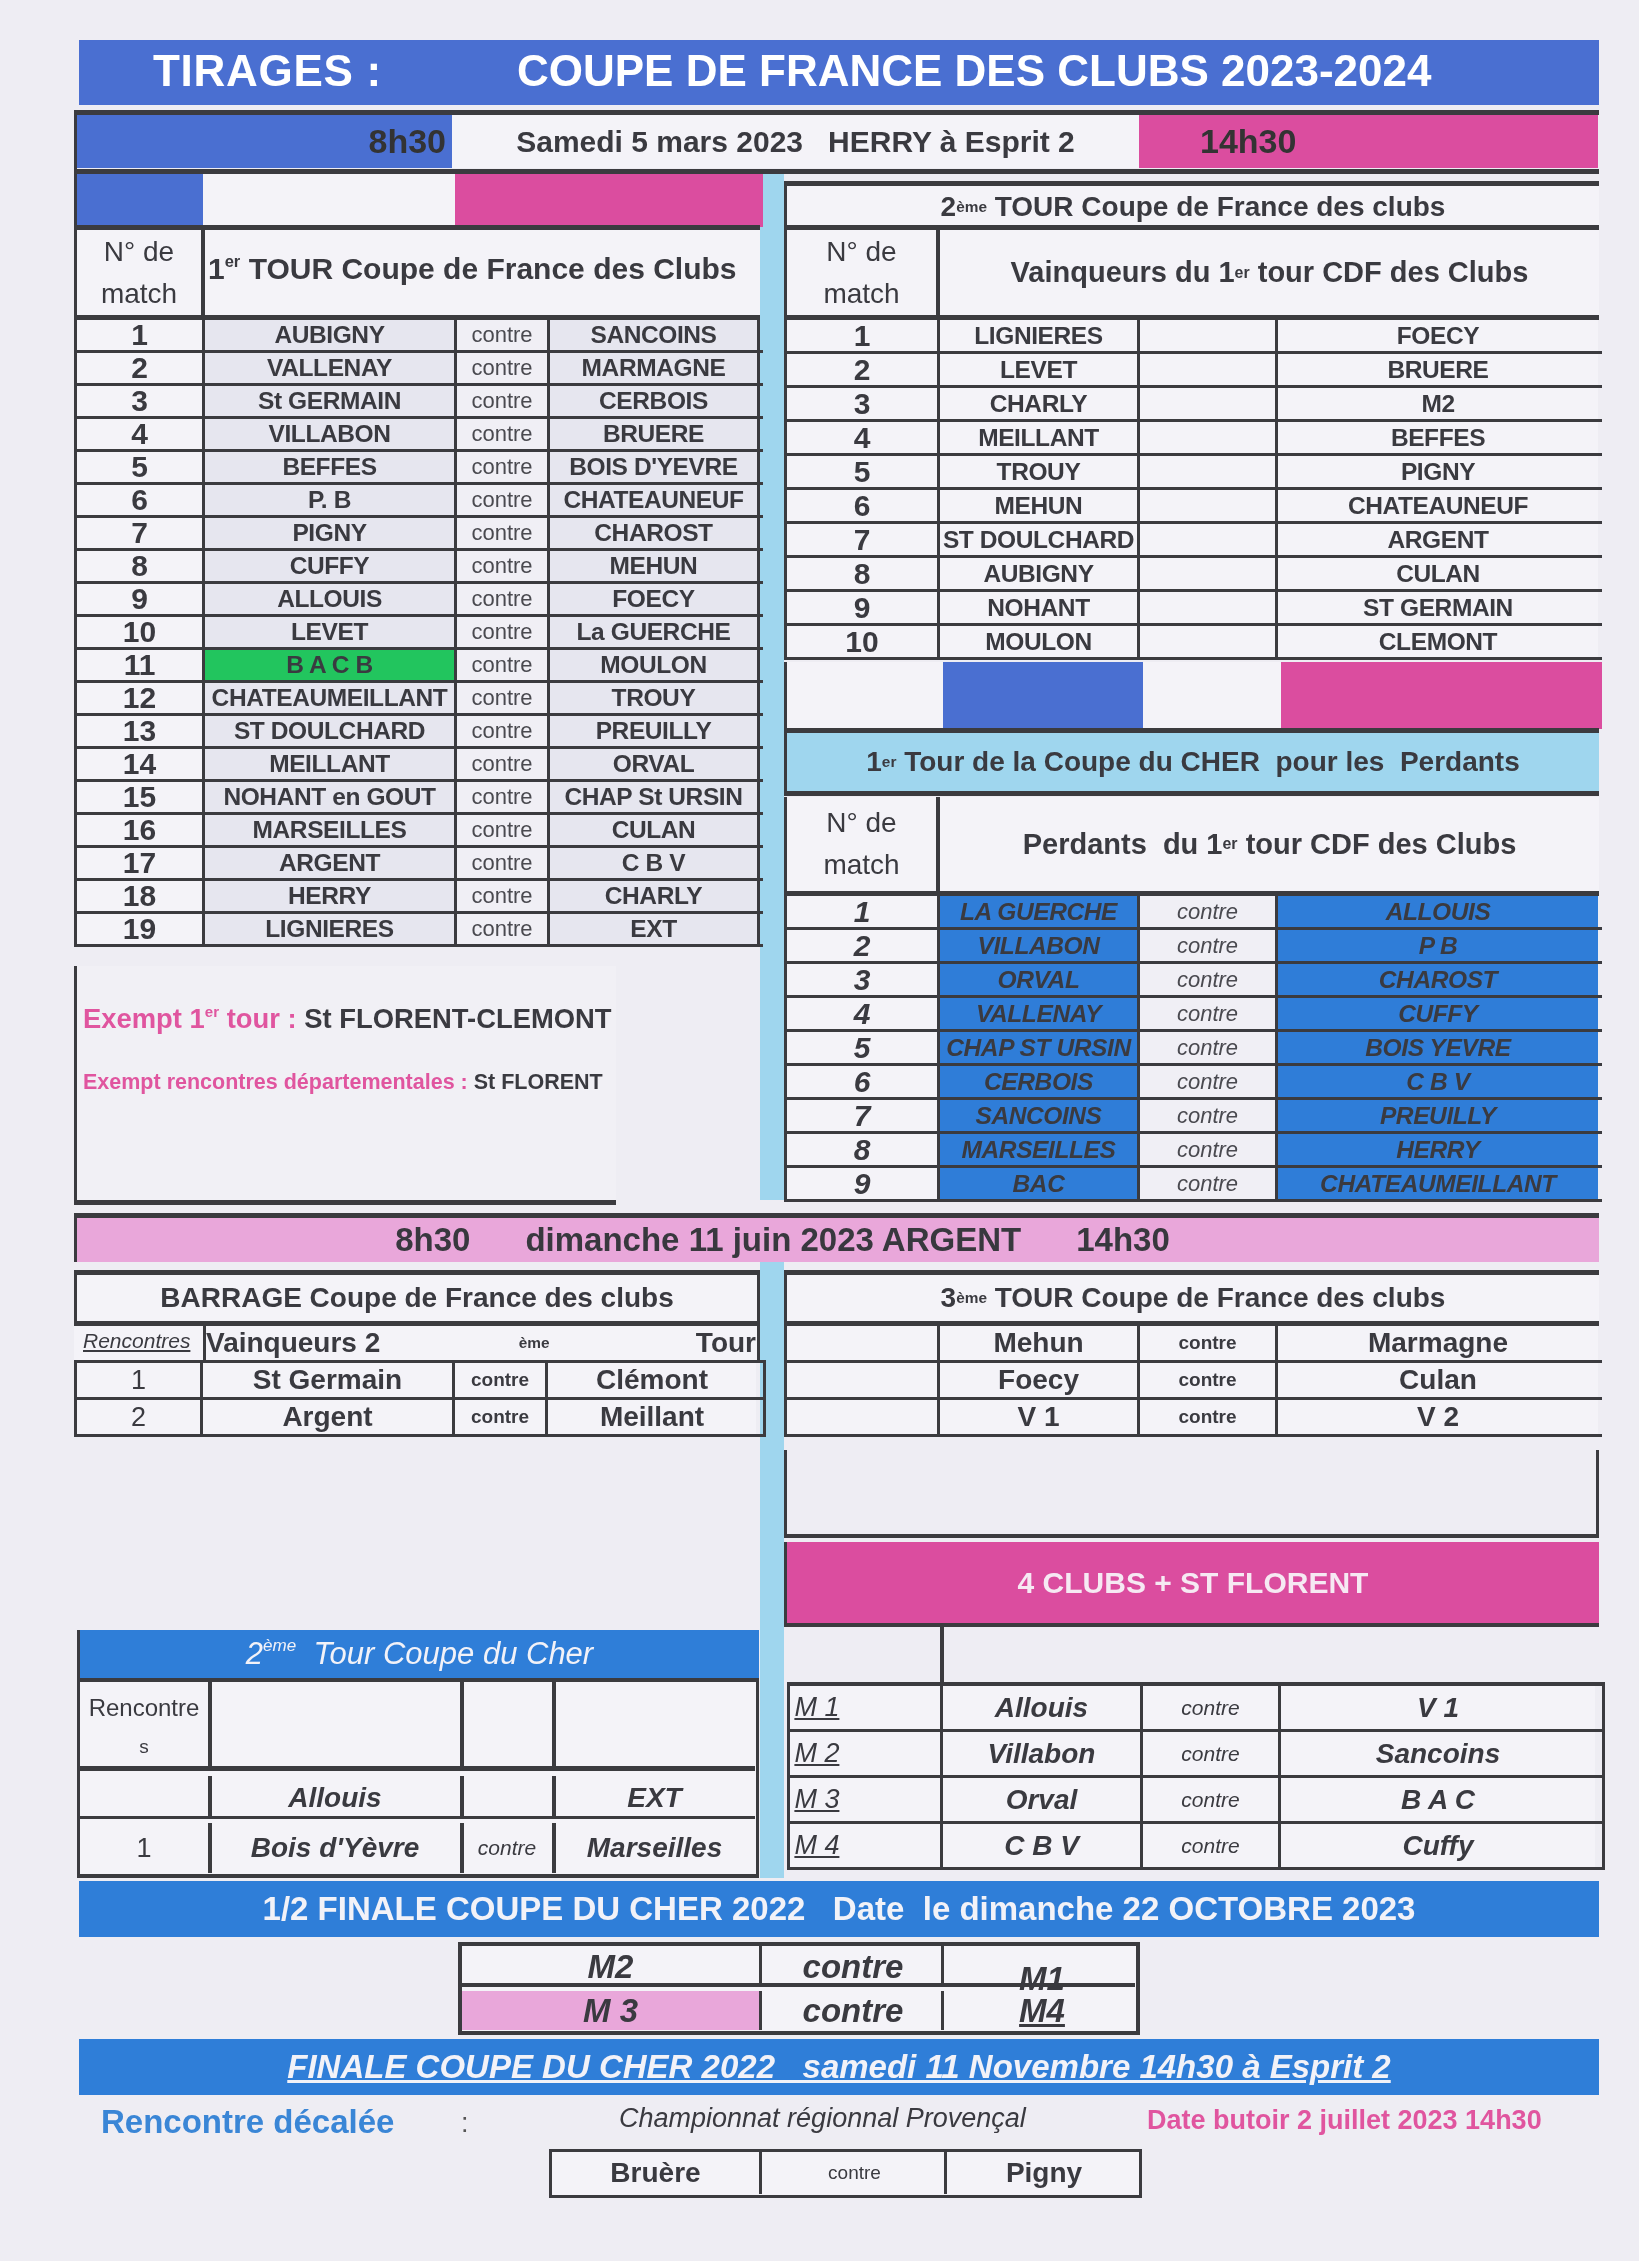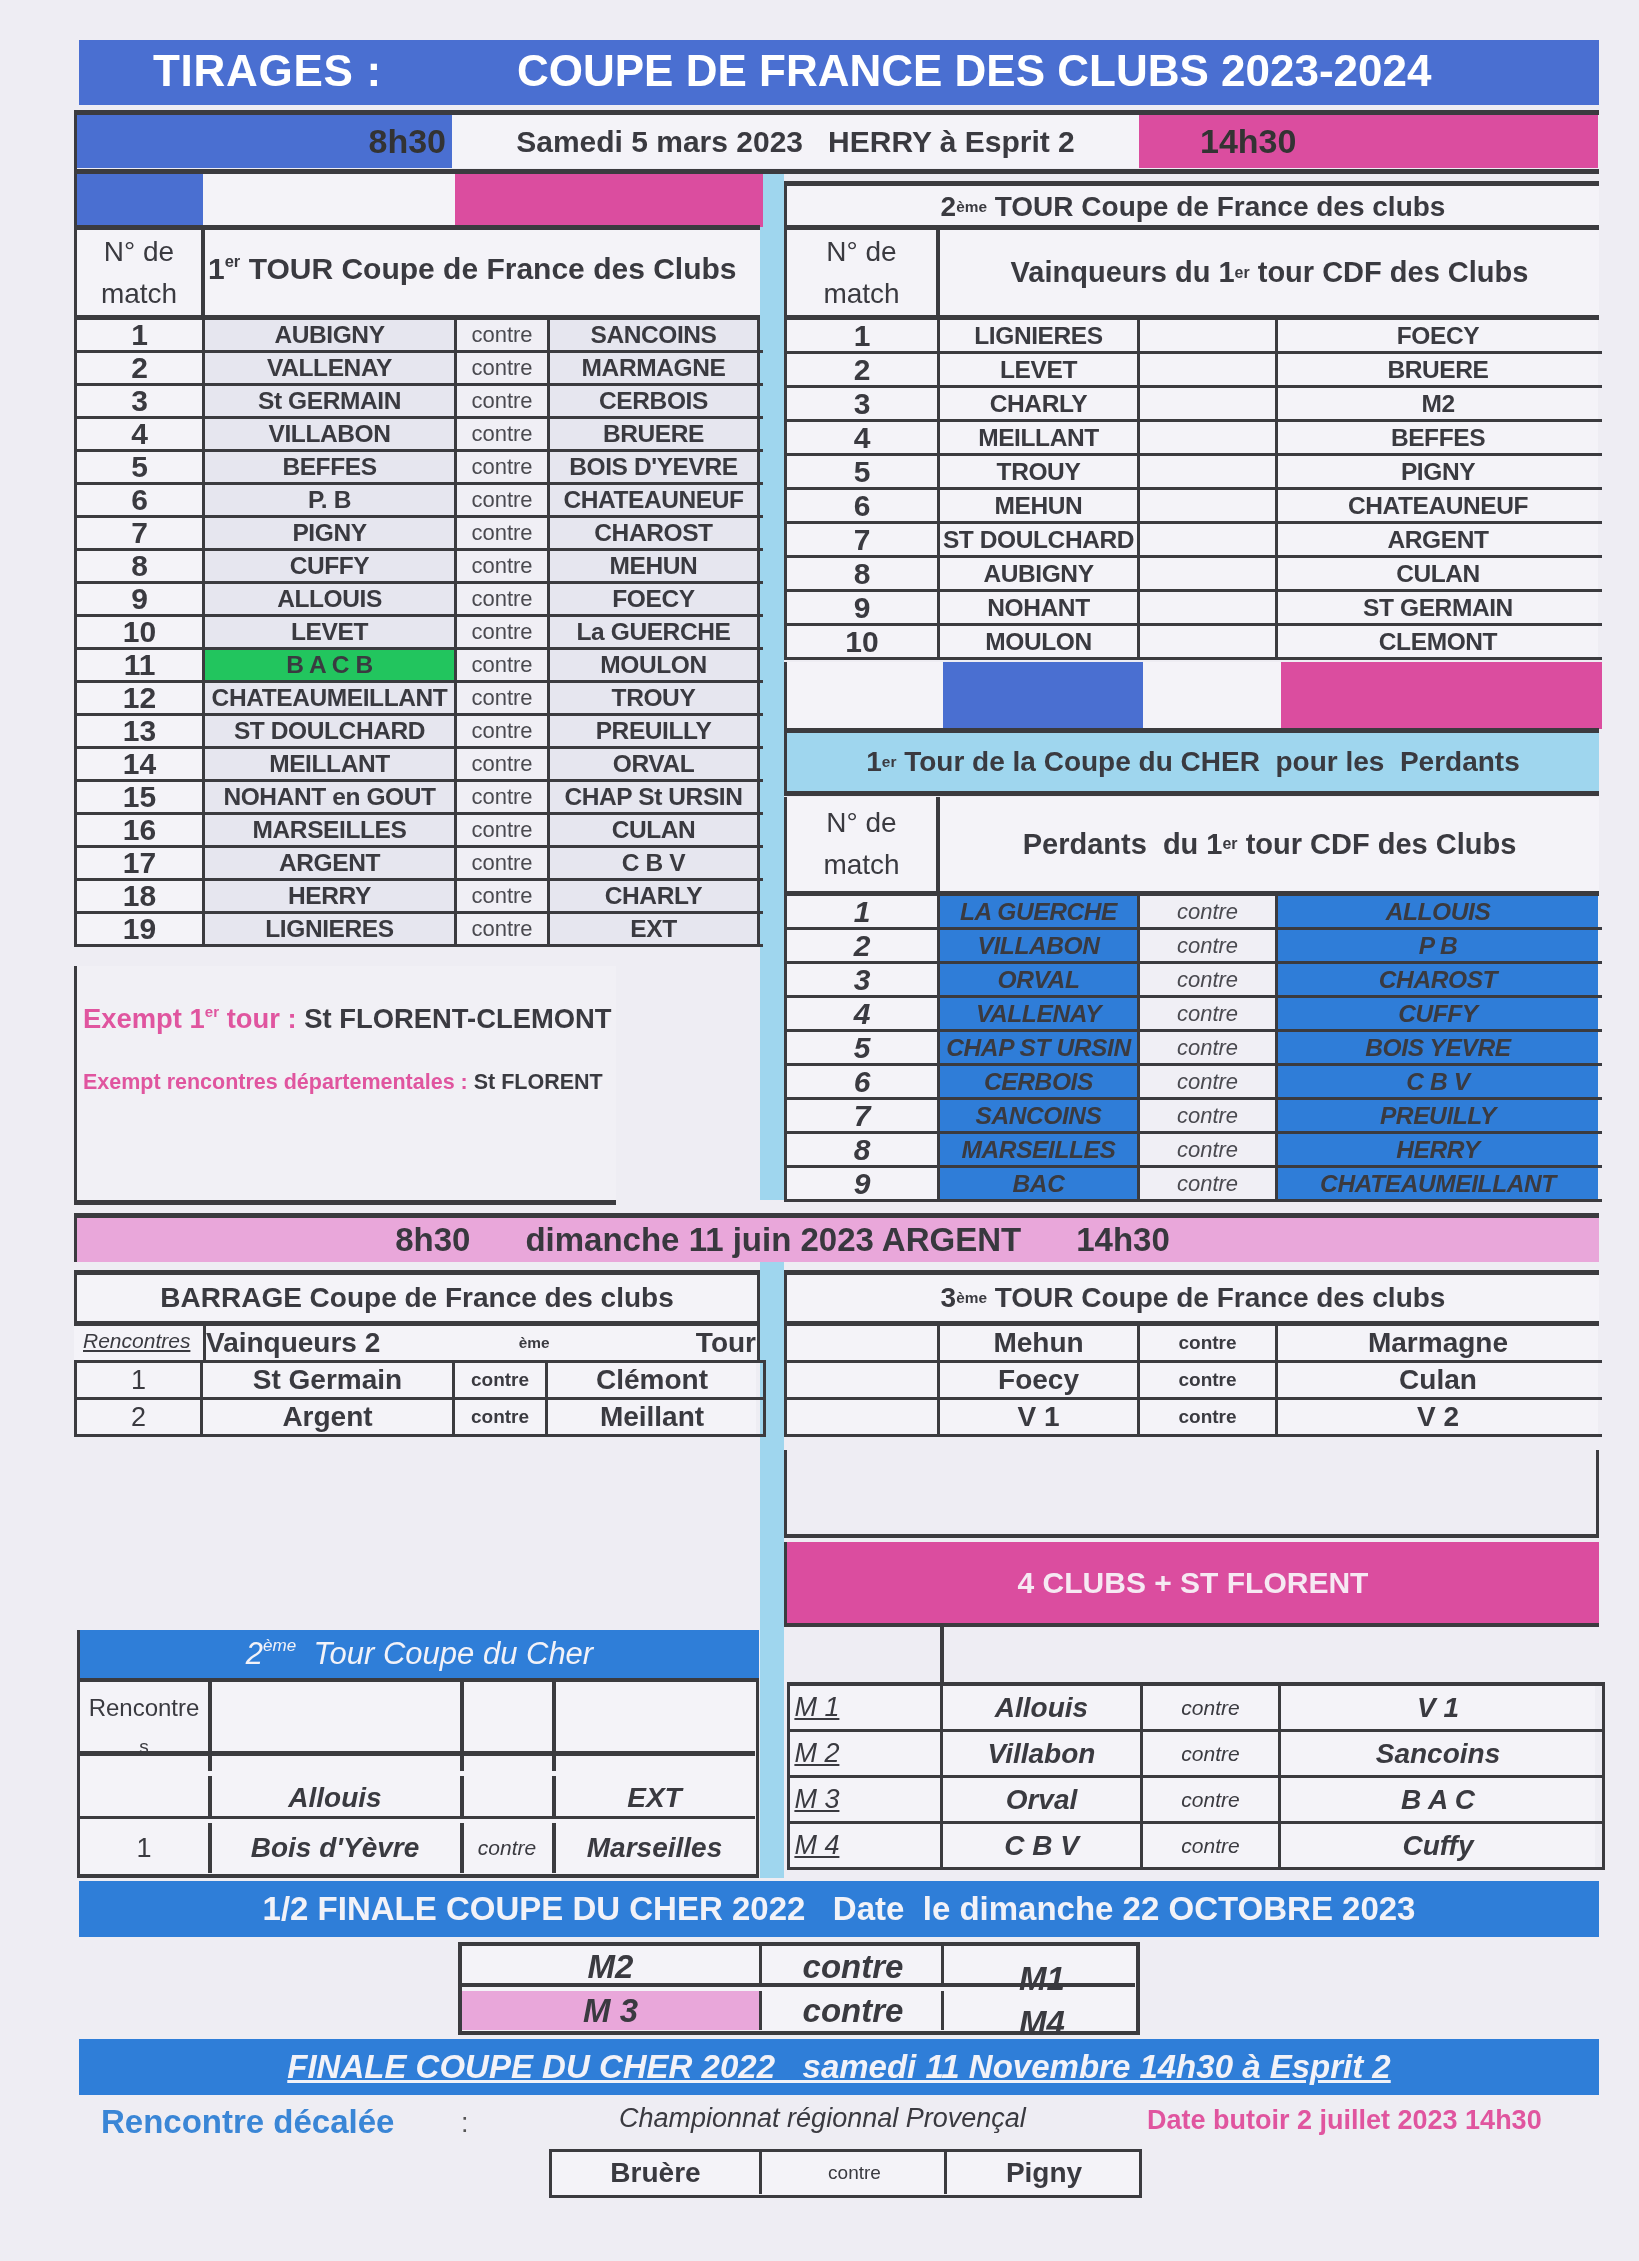--- a/index.html
+++ b/index.html
@@ -446,21 +446,21 @@
       <div class="td ital" style="width: 138px; background: rgb(244, 243, 248);;font-size:21px">contre</div>
       <div class="td bold ital" style="width: 314px; background: rgb(244, 243, 248);;font-size:28px">Cuffy</div>
     </div>
   </div>
 
 <div class="abs midblue center" style="left:77px; top:1630px; width:682px; height:52px; border-left:3.7px solid #3b3b3f; border-bottom:4.4px solid #3b3b3f;">
   <span class="ital" style="font-size:31px; color:#f2f2f8;"><span>2</span><sup>ème</sup><span style="white-space:pre;">  Tour Coupe du Cher</span></span>
 </div>
 <div class="abs" style="left:77px; top:1682px; width:682px; height:196px; border-left:3.7px solid #3b3b3f; border-right:3.7px solid #3b3b3f; border-bottom:4.4px solid #3b3b3f; background:#f4f3f8;">
 
-  <div class="abs" style="left:0; top:0; width:675px; height:74px; border-bottom:5.2px solid #3b3b3f;">
+  <div class="abs" style="left:0; top:0; width:675px; height:89px; border-bottom:5.2px solid #3b3b3f;">
     <div class="abs center" style="left:0; top:0; width:128px; height:89px; flex-direction:column; font-size:24px; line-height:39px;">
       <span>Rencontre</span>
       <span style="font-size:19px;">s</span>
     </div>
     <div class="abs" style="left:128px; top:0; width:3.7px; height:89px; background:#3b3b3f;"></div>
     <div class="abs" style="left:380px; top:0; width:3.7px; height:89px; background:#3b3b3f;"></div>
     <div class="abs" style="left:472px; top:0; width:3.7px; height:89px; background:#3b3b3f;"></div>
   </div>
 
   <div class="abs" style="left:0; top:94px; width:675px; height:43px; border-bottom:3.7px solid #3b3b3f;">
@@ -487,21 +487,21 @@
 </div>
 <div class="abs" style="left:458px; top:1942px; width:682px; height:93px; border:4.4px solid #3b3b3f; background:#f4f3f8;">
   <div class="abs" style="left:0; top:0; width:673px; height:41px; border-bottom:4.4px solid #3b3b3f;">
     <div class="abs center bold ital" style="left:0; top:0; width:300px; height:41px; font-size:33px; border-right:3px solid #3b3b3f;">M2</div>
     <div class="abs center bold ital" style="left:303px; top:0; width:179px; height:41px; font-size:33px; border-right:3px solid #3b3b3f;">contre</div>
     <div class="abs center bold ital" style="left:486px; top:12px; width:188px; height:41px; font-size:33px;">M1</div>
   </div>
   <div class="abs" style="left:0; top:45px; width:673px; height:39px;">
     <div class="abs center bold ital lightpink" style="left:0; top:0; width:300px; height:39px; font-size:33px; border-right:3px solid #3b3b3f;">M 3</div>
     <div class="abs center bold ital" style="left:303px; top:0; width:179px; height:39px; font-size:33px; border-right:3px solid #3b3b3f;">contre</div>
-    <div class="abs center bold ital" style="left:486px; top:12px; width:188px; height:39px; font-size:33px;">M4</div>
+    <div class="abs center bold ital" style="left:486px; top:0; width:188px; height:39px; font-size:33px;text-decoration:underline;">M4</div>
   </div>
 </div>
 
 <div class="abs midblue center" style="left:79px; top:2039px; width:1520px; height:56px;">
   <span class="bold ital" style="font-size:33px; color:#f2f2f8; white-space:pre; text-decoration:underline;">FINALE COUPE DU CHER 2022   samedi 11 Novembre 14h30 à Esprit 2</span>
 </div>
 
 <div class="abs bold" style="left:101px; top:2103px; font-size:33px; color:#3a86d6;">Rencontre décalée</div>
 <div class="abs" style="left:461px; top:2108px; font-size:27px; color:#555;">:</div>
 <div class="abs ital" style="left:619px; top:2103px; font-size:27px; color:#3a3a40;">Championnat régionnal Provençal</div>

